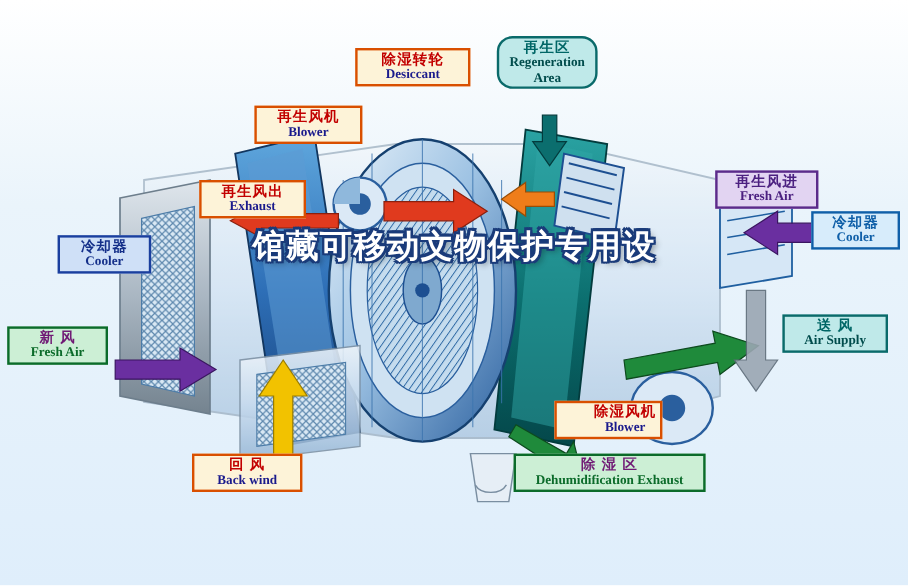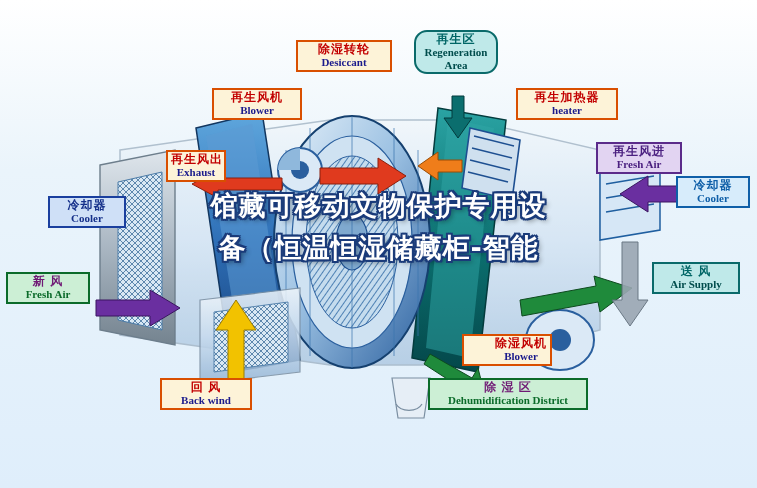--- a/index.html
+++ b/index.html
@@ -225,26 +225,22 @@
   <div class="lbl" style="left:212px;top:88px;width:90px;">
     <span class="cn">再生风机</span>
     <span class="en">Blower</span>
   </div>
 
   <div class="lbl teal" style="left:414px;top:30px;width:84px;border-radius:13px;">
     <span class="cn">再生区</span>
     <span class="en" style="white-space:normal;">Regeneration Area</span>
   </div>
 
-  <div class="lbl" style="left:516px;top:88px;width:102px;">
-    <span class="cn">再生加热器</span>
-    <span class="en">heater</span>
-  </div>
-
-  <div class="lbl" style="left:166px;top:150px;width:60px;">
+
+  <div class="lbl" style="left:166px;top:150px;width:89px;">
     <span class="cn">再生风出</span>
     <span class="en">Exhaust</span>
   </div>
 
   <div class="lbl purple" style="left:596px;top:142px;width:86px;">
     <span class="cn">再生风进</span>
     <span class="en">Fresh Air</span>
   </div>
 
   <div class="lbl blue" style="left:48px;top:196px;width:78px;">
@@ -272,21 +268,20 @@
     <span class="en">Back wind</span>
   </div>
 
   <div class="lbl" style="left:462px;top:334px;width:90px;padding-left:31px;">
     <span class="cn">除湿风机</span>
     <span class="en">Blower</span>
   </div>
 
   <div class="lbl green" style="left:428px;top:378px;width:160px;">
     <span class="cn">除 湿 区</span>
-    <span class="en" style="white-space:normal;">Dehumidification District</span>
+    <span class="en" style="white-space:normal;">Dehumidification Exhaust</span>
   </div>
 
   <div id="headline">
     <span class="ln">馆藏可移动文物保护专用设</span>
-    <span class="ln">备（恒温恒湿储藏柜-智能</span>
   </div>
 
 </div>
 
 </body></html>

